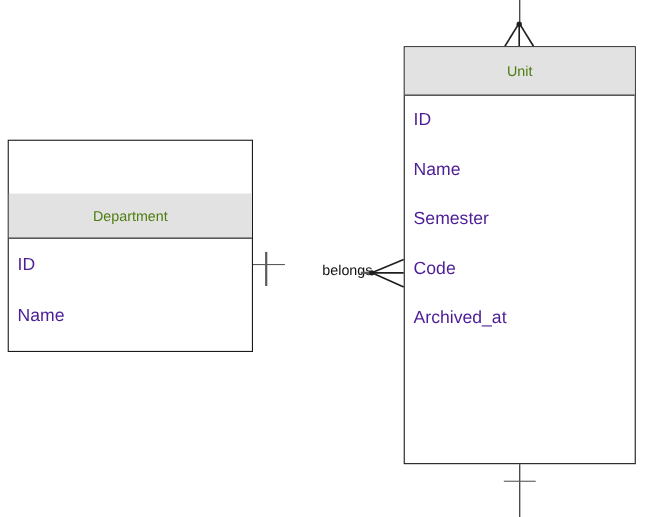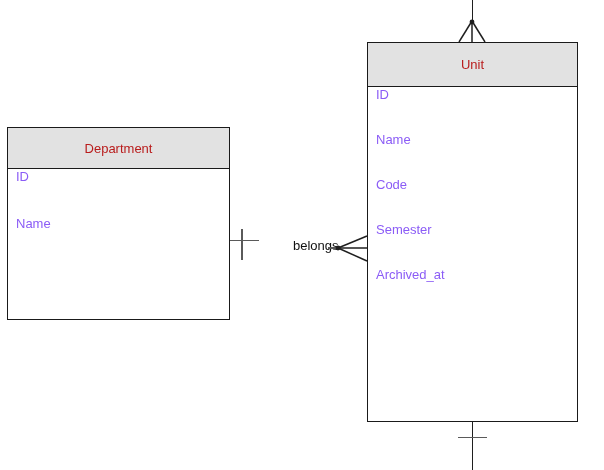--- a/index.html
+++ b/index.html
@@ -17,32 +17,32 @@
     border: 1.5px solid #1a1a1a;
     background: #ffffff;
   }
   .entity-header {
     background: #e2e2e2;
     border-bottom: 1.5px solid #1a1a1a;
     display: flex;
     align-items: center;
     justify-content: center;
     font-size: 13px;
-    color: #b91c1c;
+    color: #4d7c0f;
   }
   .entity-dept { left: 7px; top: 127px; width: 223px; height: 193px; }
-  .entity-dept .entity-header { height: 41px; }
+  .entity-dept .entity-header { height: 41px; margin-top: 48px; }
   .entity-unit { left: 367px; top: 42px; width: 211px; height: 380px; }
   .entity-unit .entity-header { height: 44px; }
   .field {
     display: flex;
-    align-items: flex-start;
+    align-items: center;
     padding-left: 8px;
-    font-size: 13px;
-    color: #8b5cf6;
+    font-size: 16px;
+    color: #4c1d95;
   }
   .entity-dept .field { height: 47px; }
   .entity-unit .field { height: 45px; }
   .hline, .vline { position: absolute; }
   .hline { height: 1.5px; }
   .vline { width: 1.5px; }
   .gray-line { background: #5a5a5a; }
   .dark-line { background: #1f1f1f; }
   .rel-label {
     position: absolute;
@@ -79,24 +79,24 @@
       <span>Unit</span>
     </div>
     <div class="entity-body">
       <div class="field">
           <span>ID</span>
         </div>
       <div class="field">
           <span>Name</span>
         </div>
       <div class="field">
-          <span>Code</span>
+          <span>Semester</span>
         </div>
       <div class="field">
-          <span>Semester</span>
+          <span>Code</span>
         </div>
       <div class="field">
           <span>Archived_at</span>
         </div>
     </div>
   </div>
 
   <div class="hline gray-line" style="left:230px; top:239.5px; width:29px;"></div>
   <div class="vline gray-line" style="left:241px; top:229px; height:31px;"></div>
   <span class="rel-label">belongs</span>

